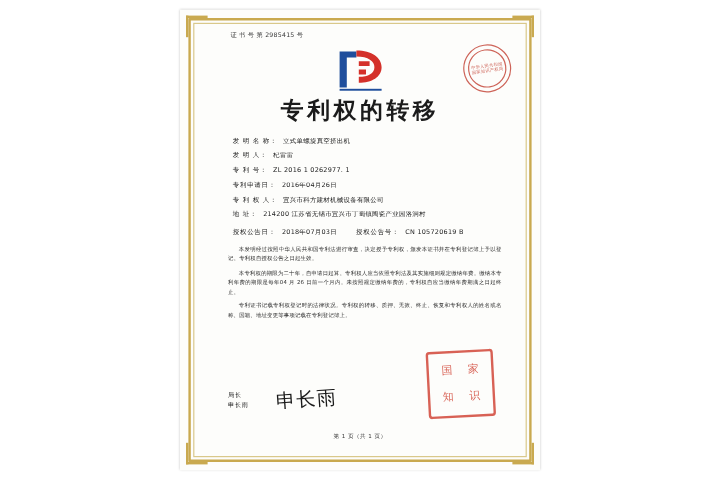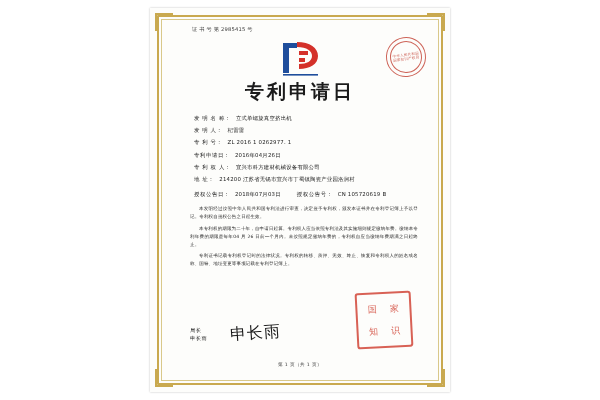--- a/index.html
+++ b/index.html
@@ -279,21 +279,21 @@
           <path d="M22 12 L31 12 L31 16 L22 16 Z" fill="#d4312a"></path>
           <path d="M22 19 L28 19 L28 23 L22 23 Z" fill="#d4312a"></path>
           <rect x="6" y="35" width="35" height="1.6" fill="#1f4e9c"></rect>
         </svg>
 
         <div class="seal-top">
           <div class="inner">中华人民共和国国家知识产权局</div>
         </div>
       </div>
 
-      <div class="title">专利申请日</div>
+      <div class="title">专利权的转移</div>
 
       <div class="fields">
 
         <div class="row">
           <span class="lbl">发 明 名 称：</span>
           <span class="val">立式单螺旋真空挤出机</span>
         </div>
 
         <div class="row">
           <span class="lbl">发 明 人：</span>

